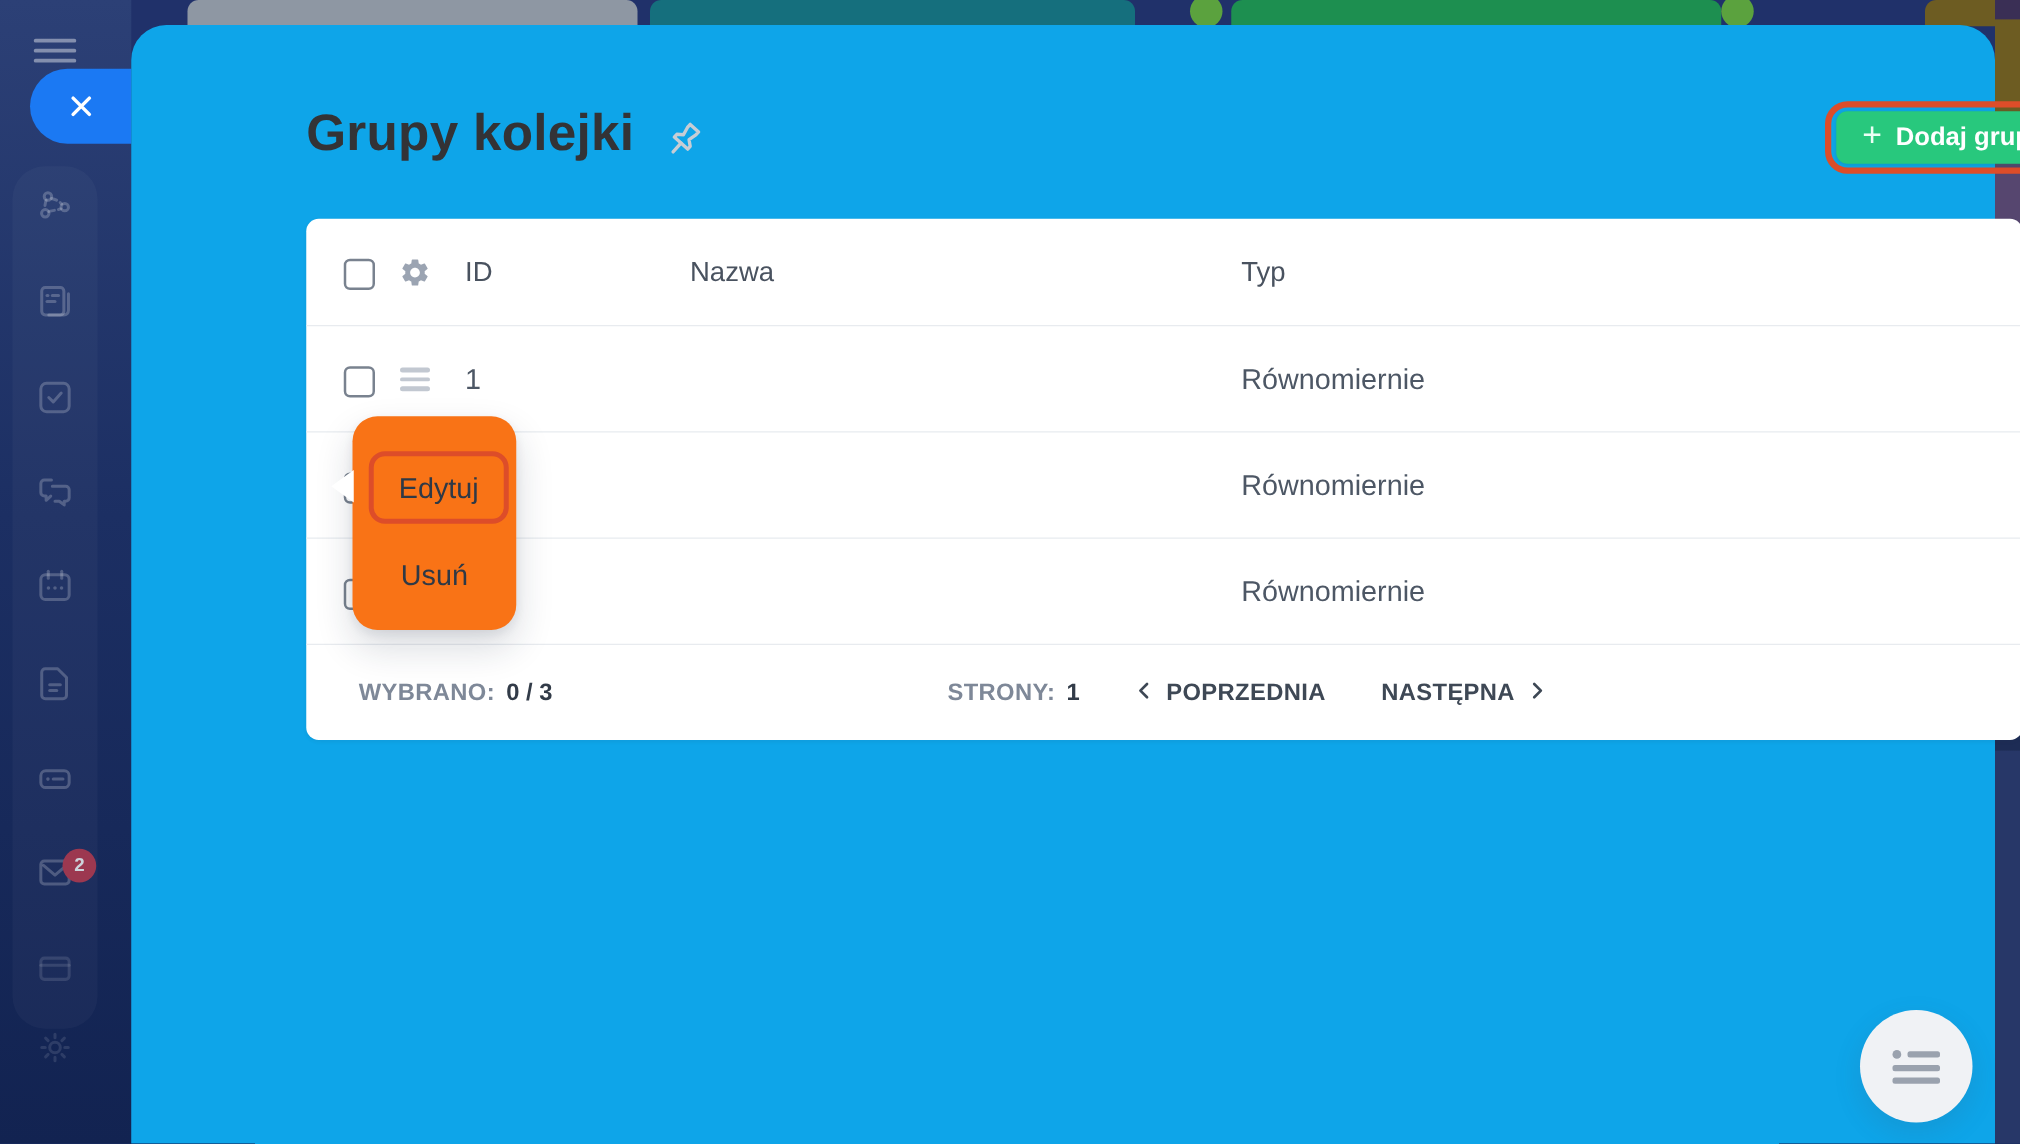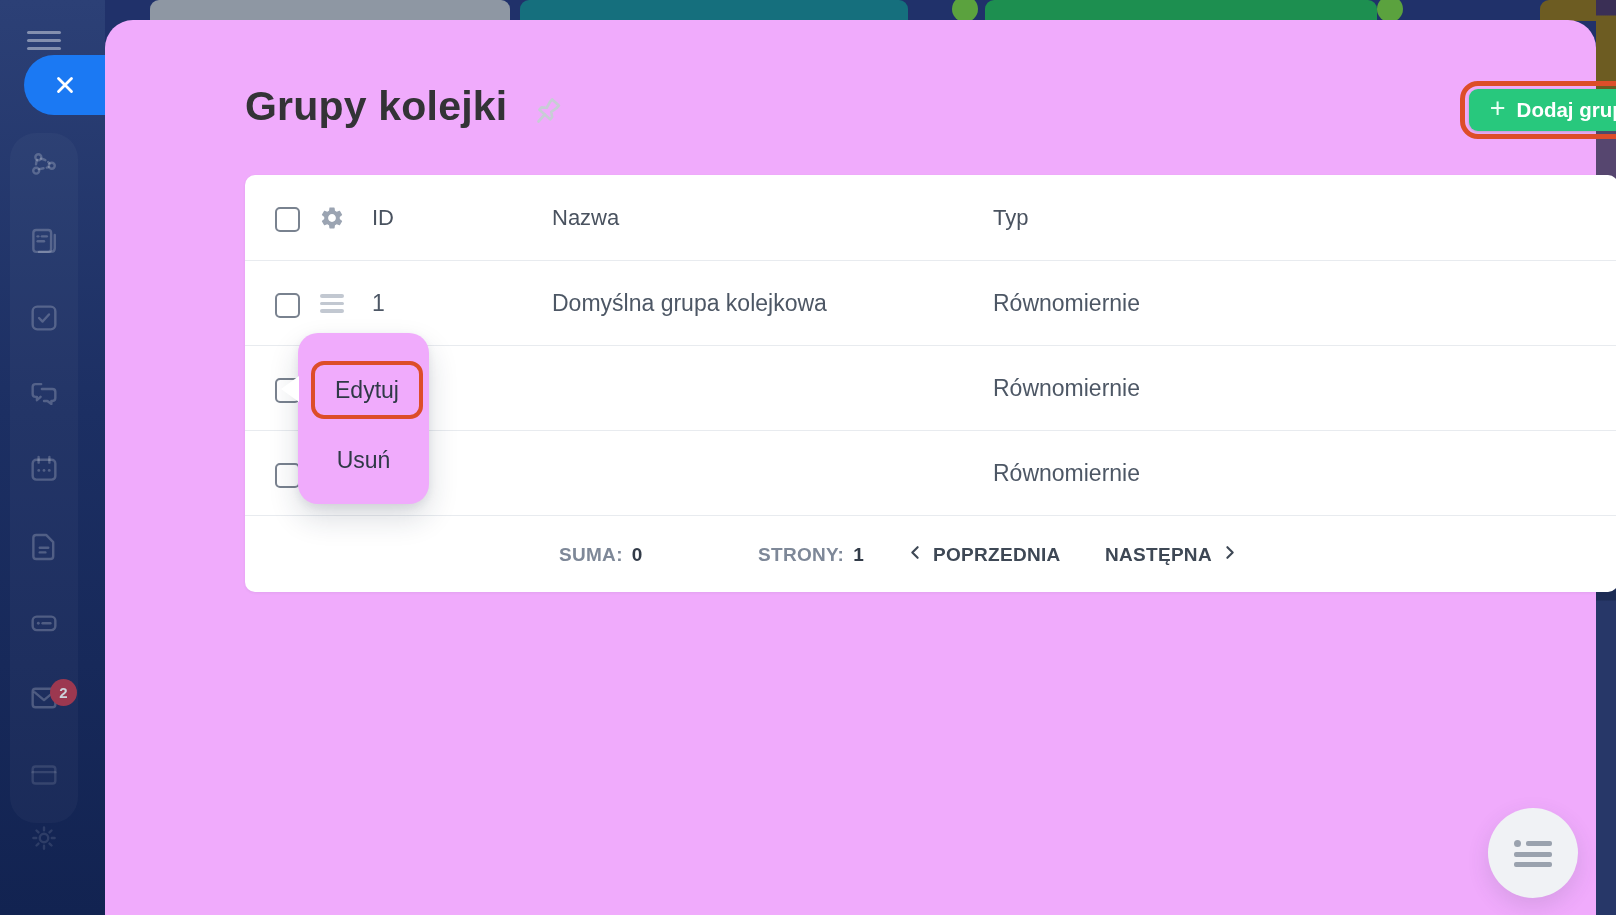--- a/index.html
+++ b/index.html
@@ -23,21 +23,21 @@
   .close-btn{left:24px;top:55px;width:81px;height:60px;background:#1b79f3;border-radius:30px 0 0 30px;
     display:flex;align-items:center;justify-content:center;cursor:pointer;}
   .rail{left:10px;top:133px;width:68px;height:690px;border-radius:26px;background:rgba(255,255,255,.03);}
   .side-ic{left:27px;width:34px;height:34px;}
   .side-ic svg{width:34px;height:34px;stroke:rgba(255,255,255,.22);fill:none;stroke-width:1.7;
     stroke-linecap:round;stroke-linejoin:round;}
   .mail-badge{left:50px;top:679px;width:27px;height:27px;border-radius:50%;background:#9c3850;
     color:#ccd3db;font-size:15px;font-weight:bold;display:flex;align-items:center;justify-content:center;}
 
   
-  .panel{left:105px;top:20px;width:1491px;height:895px;background:#f0abfc;border-radius:28px 28px 0 0;}
+  .panel{left:105px;top:20px;width:1491px;height:895px;background:#0ea5e9;border-radius:28px 28px 0 0;}
   .page-title{left:140px;top:63px;font-size:41px;font-weight:700;color:#333336;letter-spacing:.2px;}
   .pin{left:424px;top:74px;width:36px;height:36px;}
   .pin svg{width:36px;height:36px;stroke:#c7cdd5;fill:none;stroke-width:1.8;stroke-linecap:round;stroke-linejoin:round;}
 
   .add-ring{left:1355px;top:61px;width:196px;height:48px;border:5px solid #dd4d29;border-radius:18px;}
   .add-btn{left:1364px;top:69px;width:188px;height:42px;background:#28c87d;border-radius:9px;
     display:flex;align-items:center;justify-content:center;gap:11px;cursor:pointer;
     box-shadow:0 1px 3px rgba(20,120,70,.25);}
   .add-btn .plus{color:#eafff4;font-size:27px;font-weight:400;line-height:1;margin-top:-3px;}
   .add-btn .lbl{color:#ffffff;font-size:20.5px;font-weight:600;}
@@ -60,21 +60,21 @@
 
   
   .tfoot{position:absolute;left:0;top:340px;width:1373px;height:77px;border-top:1px solid #e8ebef;}
   .fitem{position:absolute;top:0;height:77px;display:flex;align-items:center;gap:9px;white-space:nowrap;}
   .flabel{font-size:19px;font-weight:600;color:#7e8898;letter-spacing:.3px;}
   .fvalue{font-size:19px;font-weight:700;color:#323b48;}
   .fnav{font-size:19px;font-weight:700;color:#3e4855;letter-spacing:.3px;cursor:pointer;}
   .chev svg{width:17px;height:17px;stroke:#3e4855;fill:none;stroke-width:3;stroke-linecap:round;stroke-linejoin:round;}
 
   
-  .menu{left:298px;top:333px;width:131px;height:171px;background:#f0abfc;border-radius:20px;
+  .menu{left:282px;top:333px;width:131px;height:171px;background:#f97316;border-radius:20px;
     box-shadow:0 14px 30px rgba(25,35,60,.16),0 3px 8px rgba(25,35,60,.08);}
   .menu-arrow{position:absolute;left:-17px;top:43px;width:0;height:0;
     border-top:13px solid transparent;border-bottom:13px solid transparent;border-right:18px solid #fff;}
   .mi-edit{position:absolute;left:13px;top:28px;width:104px;height:50px;border:4px solid #dd4d29;
     border-radius:13px;display:flex;align-items:center;justify-content:center;cursor:pointer;}
   .mi-del{position:absolute;left:0;top:104px;width:131px;height:46px;
     display:flex;align-items:center;justify-content:center;cursor:pointer;}
   .mi-txt{font-size:23px;color:#2f3946;}
 
   
@@ -224,21 +224,20 @@
       </div>
 
       <div class="trow body sep" style="top:85px;">
         <span class="cbx"></span>
         <span class="handle">
             <i></i>
             <i></i>
             <i></i>
           </span>
         <span class="cell c-id">1</span>
-        <span class="cell c-name">Domyślna grupa kolejkowa</span>
         <span class="cell c-type">Równomiernie</span>
         <span class="cell c-int"></span>
       </div>
 
       <div class="trow body sep" style="top:170px;">
         <span class="cbx"></span>
         <span class="handle">
             <i></i>
             <i></i>
             <i></i>
@@ -254,23 +253,23 @@
             <i></i>
             <i></i>
             <i></i>
           </span>
         <span class="cell c-id"></span>
         <span class="cell c-type">Równomiernie</span>
         <span class="cell c-int"></span>
       </div>
 
       <div class="tfoot">
-        <div class="fitem" style="left:314px;">
-          <span class="flabel">SUMA:</span>
-          <span class="fvalue">0</span>
+        <div class="fitem" style="left:42px;">
+          <span class="flabel">WYBRANO:</span>
+          <span class="fvalue">0 / 3</span>
         </div>
         <div class="fitem" style="left:513px;">
           <span class="flabel">STRONY:</span>
           <span class="fvalue">1</span>
         </div>
         <div class="fitem" style="left:860px;">
           <span class="fnav">NASTĘPNA</span>
           <span class="chev">
             <svg viewBox="0 0 24 24">
                 <polyline points="9 4.5 16.5 12 9 19.5"></polyline>

